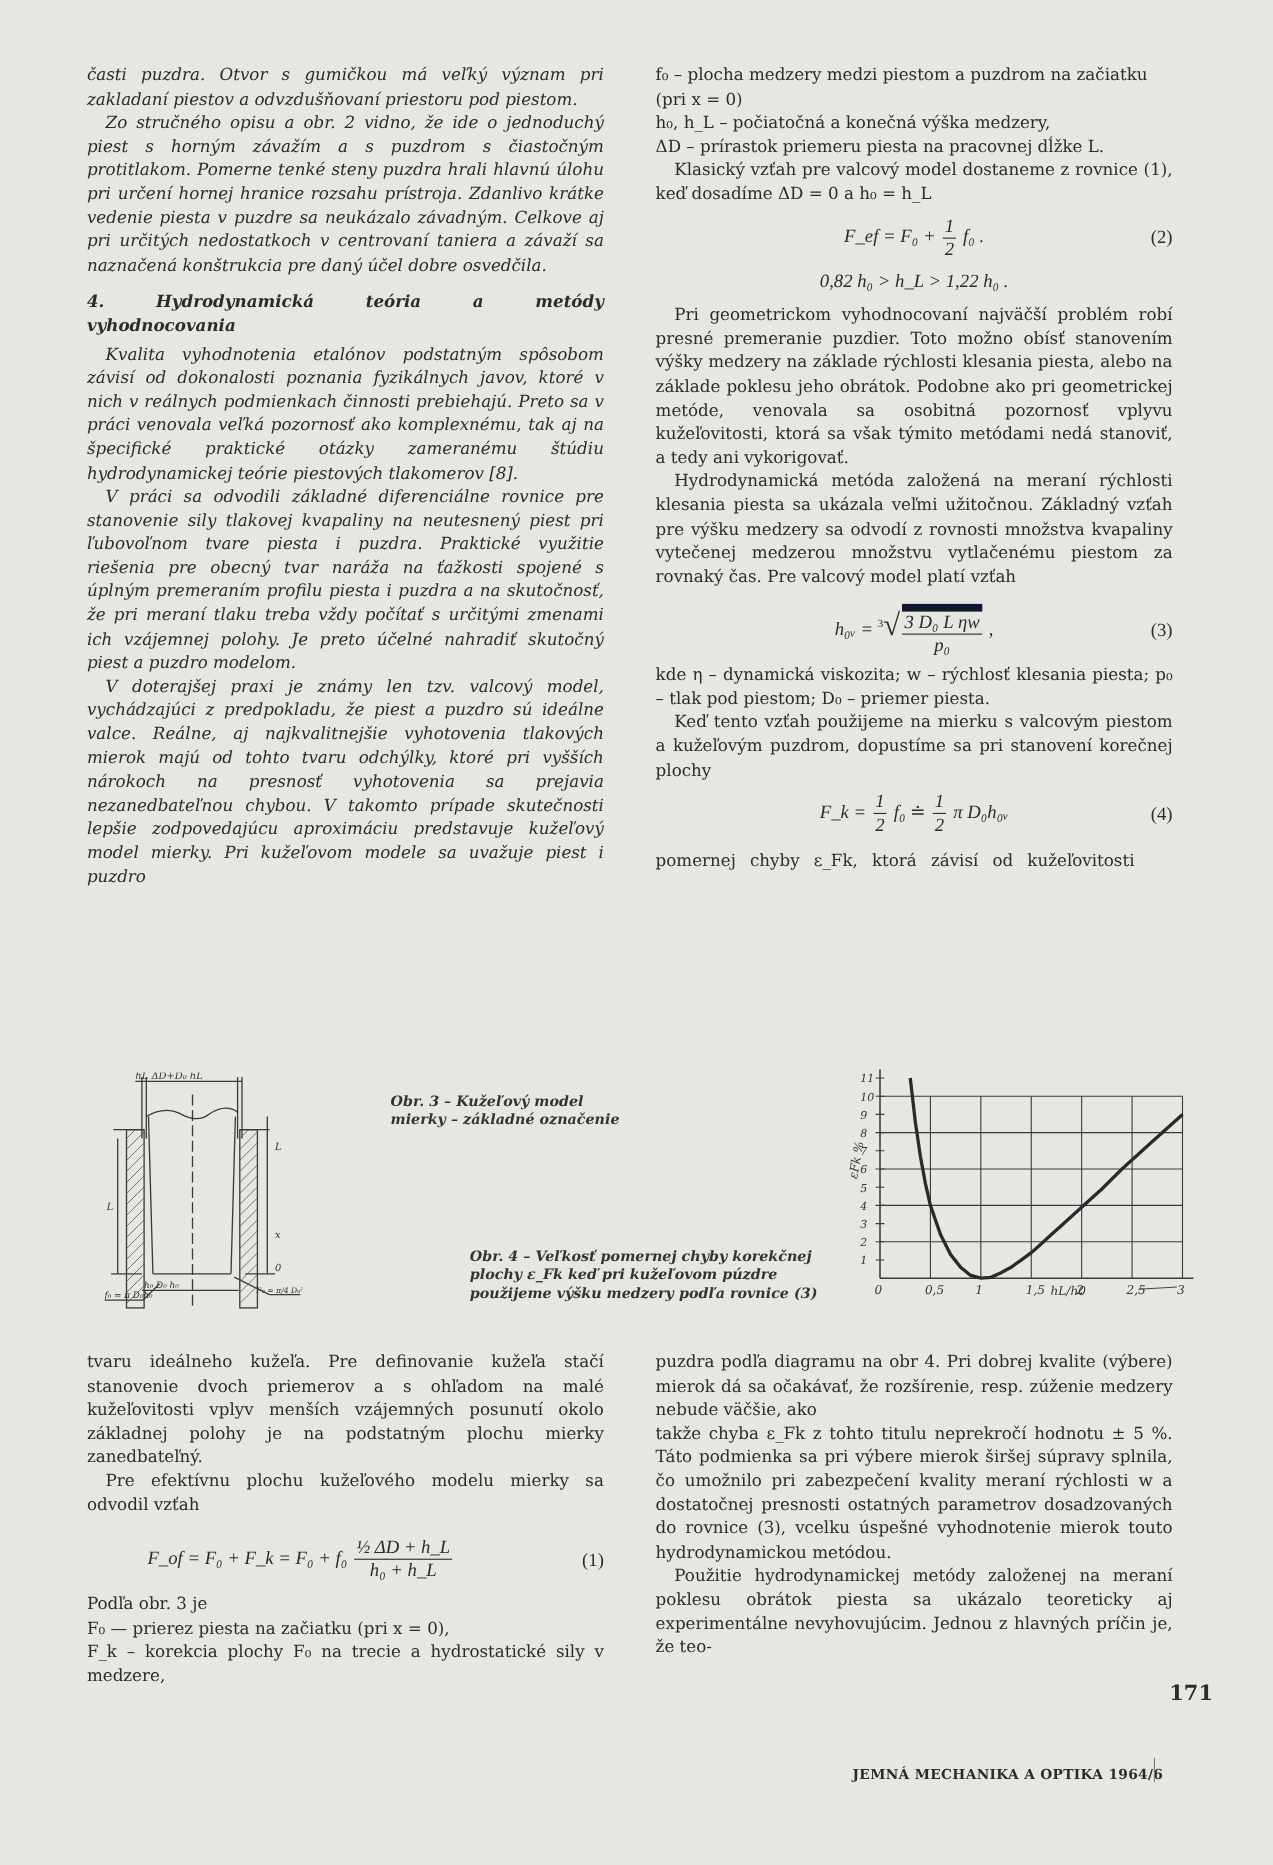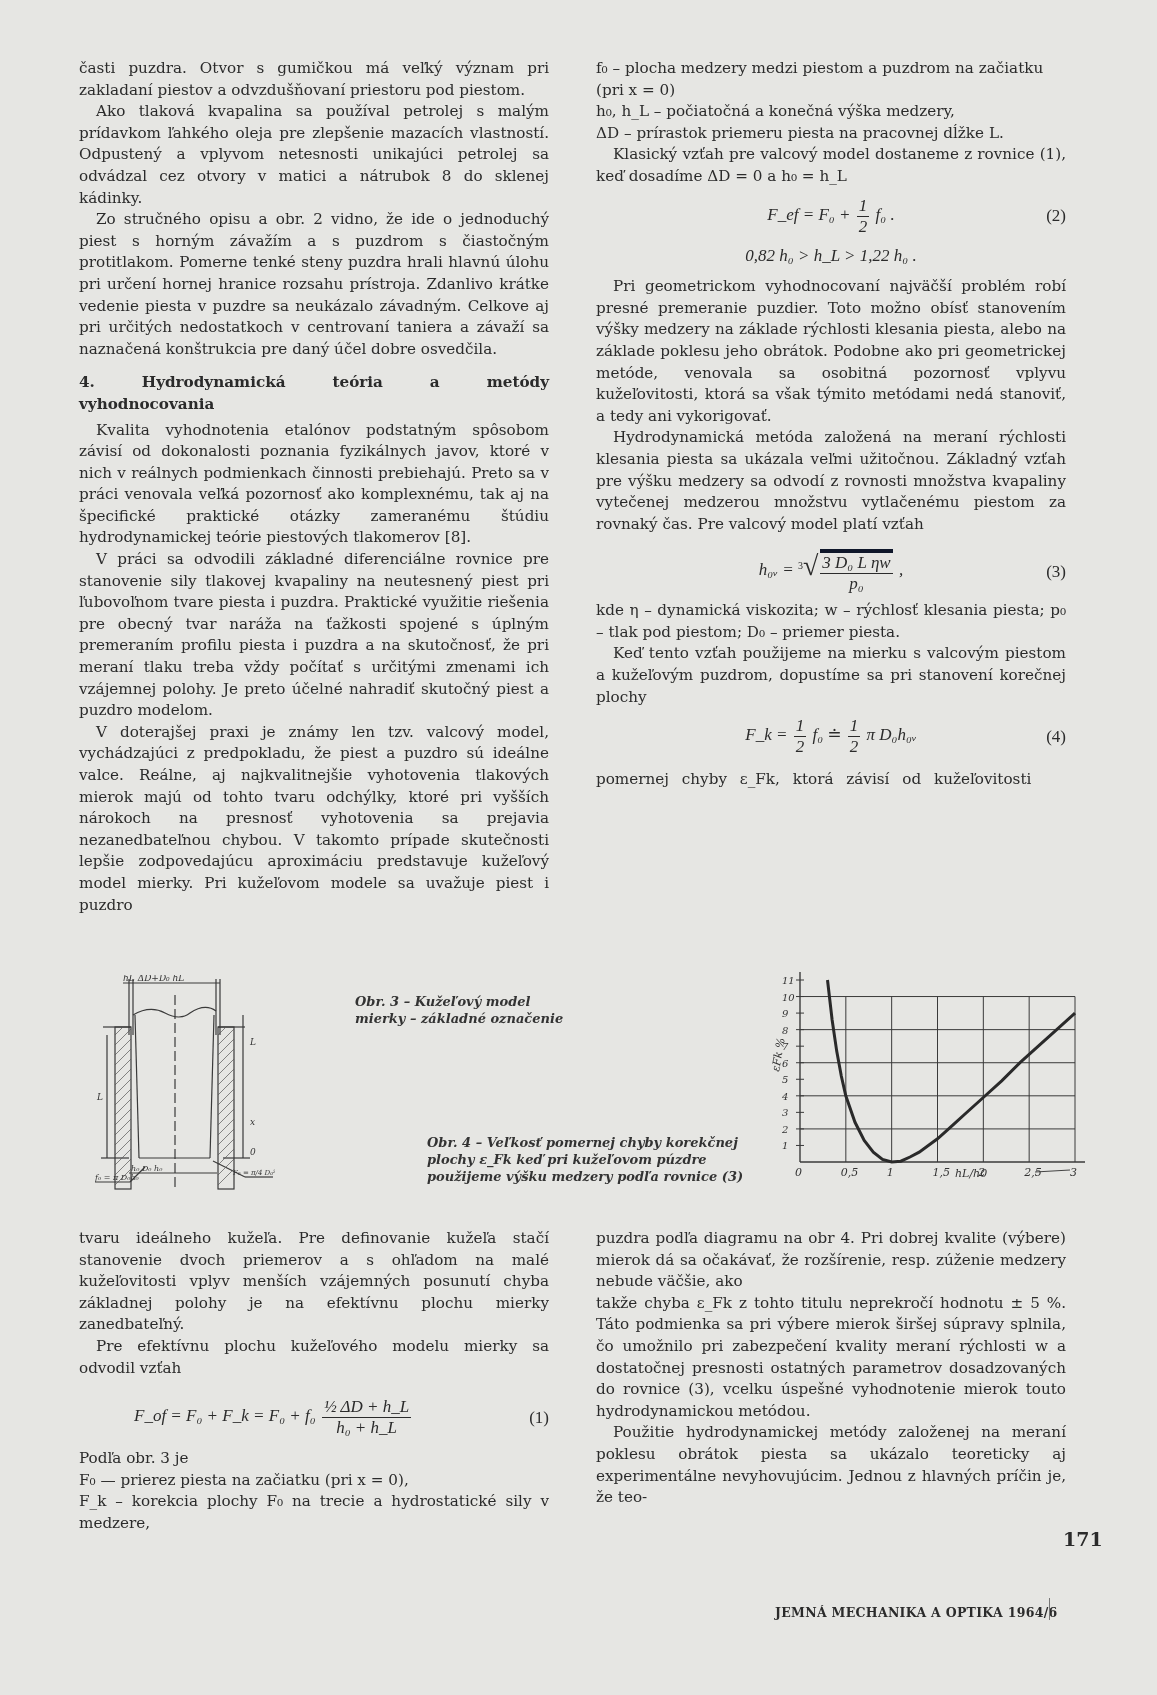--- a/index.html
+++ b/index.html
@@ -13,21 +13,21 @@
   }
   .col {
     position: absolute;
     width: 470px;
     font-size: 15.2px;
     line-height: 21.6px;
     text-align: justify;
   }
   .col p { margin: 0; }
   .col p.ind { text-indent: 17px; }
-  #col-left-top { left: 79px; top: 58px; }
+  #col-left-top { left: 79px; top: 58px; font-style: italic; }
   #col-right-top { left: 596px; top: 58px; }
   #col-left-bottom { left: 79px; top: 1228px; }
   #col-right-bottom { left: 596px; top: 1228px; }
   .heading { font-weight: bold; margin: 12px 0 4px 0 !important; word-spacing: 6px; }
   .eq {
     text-align: center; font-style: italic; position: relative;
     margin: 8px 0; font-family: "Liberation Serif", "DejaVu Serif", serif; font-size: 17px;
   }
   .eq .num { position: absolute; right: 0; top: 50%; transform: translateY(-50%); font-style: normal; }
   .frac { display: inline-block; vertical-align: middle; text-align: center; margin: 0 2px; }
@@ -46,21 +46,20 @@
     font-size: 12.5px; font-weight: bold; letter-spacing: 0.3px;
   }
   .pagenum { position: absolute; left: 1063px; top: 1528px; font-size: 19px; font-weight: bold; }
   .footer-rule { position: absolute; left: 1049px; top: 1598px; width: 1px; height: 22px; background: #777; }
 </style>
 </head>
 <body>
 
 <div class="col" id="col-left-top">
   <p>časti puzdra. Otvor s gumičkou má veľký význam pri zakladaní piestov a odvzdušňovaní priestoru pod piestom.</p>
-  <p class="ind">Ako tlaková kvapalina sa používal petrolej s malým prídavkom ľahkého oleja pre zlepšenie mazacích vlastností. Odpustený a vplyvom netesnosti unikajúci petrolej sa odvádzal cez otvory v matici a nátrubok 8 do sklenej kádinky.</p>
   <p class="ind">Zo stručného opisu a obr. 2 vidno, že ide o jednoduchý piest s horným závažím a s puzdrom s čiastočným protitlakom. Pomerne tenké steny puzdra hrali hlavnú úlohu pri určení hornej hranice rozsahu prístroja. Zdanlivo krátke vedenie piesta v puzdre sa neukázalo závadným. Celkove aj pri určitých nedostatkoch v centrovaní taniera a závaží sa naznačená konštrukcia pre daný účel dobre osvedčila.</p>
   <p class="heading">4. Hydrodynamická teória a metódy vyhodnocovania</p>
   <p class="ind">Kvalita vyhodnotenia etalónov podstatným spôsobom závisí od dokonalosti poznania fyzikálnych javov, ktoré v nich v reálnych podmienkach činnosti prebiehajú. Preto sa v práci venovala veľká pozornosť ako komplexnému, tak aj na špecifické praktické otázky zameranému štúdiu hydrodynamickej teórie piestových tlakomerov [8].</p>
   <p class="ind">V práci sa odvodili základné diferenciálne rovnice pre stanovenie sily tlakovej kvapaliny na neutesnený piest pri ľubovoľnom tvare piesta i puzdra. Praktické využitie riešenia pre obecný tvar naráža na ťažkosti spojené s úplným premeraním profilu piesta i puzdra a na skutočnosť, že pri meraní tlaku treba vždy počítať s určitými zmenami ich vzájemnej polohy. Je preto účelné nahradiť skutočný piest a puzdro modelom.</p>
   <p class="ind">V doterajšej praxi je známy len tzv. valcový model, vychádzajúci z predpokladu, že piest a puzdro sú ideálne valce. Reálne, aj najkvalitnejšie vyhotovenia tlakových mierok majú od tohto tvaru odchýlky, ktoré pri vyšších nárokoch na presnosť vyhotovenia sa prejavia nezanedbateľnou chybou. V takomto prípade skutečnosti lepšie zodpovedajúcu aproximáciu predstavuje kužeľový model mierky. Pri kužeľovom modele sa uvažuje piest i puzdro</p>
 </div>
 
 <div class="col" id="col-right-top">
   <p style="text-align:left">f₀ – plocha medzery medzi piestom a puzdrom na začiatku (pri x = 0)</p>
   <p>h₀, h_L – počiatočná a konečná výška medzery,</p>
@@ -70,21 +69,21 @@
     <span>F_ef = F₀ +</span>
     <span class="frac"><span class="top">1</span><span>2</span></span>
     <span>f₀ .</span>
     <span class="num">(2)</span>
   </div>
   <div class="eq" style="margin:2px 0 10px 0">0,82 h₀ &gt; h_L &gt; 1,22 h₀ .</div>
   <p class="ind">Pri geometrickom vyhodnocovaní najväčší problém robí presné premeranie puzdier. Toto možno obísť stanovením výšky medzery na základe rýchlosti klesania piesta, alebo na základe poklesu jeho obrátok. Podobne ako pri geometrickej metóde, venovala sa osobitná pozornosť vplyvu kužeľovitosti, ktorá sa však týmito metódami nedá stanoviť, a tedy ani vykorigovať.</p>
   <p class="ind">Hydrodynamická metóda založená na meraní rýchlosti klesania piesta sa ukázala veľmi užitočnou. Základný vzťah pre výšku medzery sa odvodí z rovnosti množstva kvapaliny vytečenej medzerou množstvu vytlačenému piestom za rovnaký čas. Pre valcový model platí vzťah</p>
   <div class="eq" style="margin:14px 0 6px 0">
     <span>h₀ᵥ =</span>
-    <sup style="font-size:10px;font-style:normal">3</sup><span style="font-style:normal;font-size:28px">√</span><span class="frac" style="border-top:4px solid #0f172a"><span class="top">3 D₀ L ηw</span><span>p₀</span></span>
+    <sup style="font-size:10px;font-style:normal">3</sup><span style="font-style:normal;font-size:28px">√</span><span class="frac" style="border-top:7px solid #0f172a"><span class="top">3 D₀ L ηw</span><span>p₀</span></span>
     <span>,</span>
     <span class="num">(3)</span>
   </div>
   <p>kde η – dynamická viskozita; w – rýchlosť klesania piesta; p₀ – tlak pod piestom; D₀ – priemer piesta.</p>
   <p class="ind">Keď tento vzťah použijeme na mierku s valcovým piestom a kužeľovým puzdrom, dopustíme sa pri stanovení korečnej plochy</p>
   <div class="eq">
     <span>F_k =</span>
     <span class="frac"><span class="top">1</span><span>2</span></span>
     <span>f₀ ≐</span>
     <span class="frac"><span class="top">1</span><span>2</span></span>
@@ -186,21 +185,21 @@
       <text x="12" y="38.54545454545456" font-size="10" font-style="italic" font-family="DejaVu Serif, serif" fill="#333">10</text>
       <text x="12" y="22" font-size="10" font-style="italic" font-family="DejaVu Serif, serif" fill="#333">11</text>
     </g>
   <path id="chart-curve" fill="none" stroke="#2a2a2a" stroke-width="3" d="M57.5 18.0 L62.1 57.7 L66.7 89.1 L71.3 114.0 L75.8 133.8 L85.0 160.3 L94.2 178.5 L103.3 190.1 L112.5 197.5 L121.7 200.0 L130.8 199.2 L140.0 195.0 L149.2 190.1 L158.3 183.5 L167.5 176.8 L176.7 168.6 L185.8 160.3 L195.0 152.0 L213.3 135.5 L231.7 118.9 L250.0 100.7 L268.3 84.2 L286.7 67.6 L305.0 51.1"></path>
   <text id="chart-ylabel" font-family="DejaVu Serif, serif" font-style="italic" font-size="11" fill="#333" transform="translate(9,110) rotate(-80)">εFk %</text>
   <text id="chart-xlabel" font-family="DejaVu Serif, serif" font-style="italic" font-size="11" fill="#333" x="185" y="215">hL/h0</text>
   <line x1="265" y1="210" x2="300" y2="208" stroke="#444" stroke-width="1"></line>
 </svg>
 
 <div class="col" id="col-left-bottom">
-  <p>tvaru ideálneho kužeľa. Pre definovanie kužeľa stačí stanovenie dvoch priemerov a s ohľadom na malé kužeľovitosti vplyv menších vzájemných posunutí chyba základnej polohy je na efektívnu plochu mierky zanedbateľný.</p>
+  <p>tvaru ideálneho kužeľa. Pre definovanie kužeľa stačí stanovenie dvoch priemerov a s ohľadom na malé kužeľovitosti vplyv menších vzájemných posunutí okolo základnej polohy je na podstatným plochu mierky zanedbateľný.</p>
   <p class="ind">Pre efektívnu plochu kužeľového modelu mierky sa odvodil vzťah</p>
   <div class="eq" style="margin:18px 0 10px 55px;text-align:left">
     <span>F_of = F₀ + F_k = F₀ + f₀</span>
     <span class="frac"><span class="top">½ ΔD + h_L</span><span>h₀ + h_L</span></span>
     <span class="num">(1)</span>
   </div>
   <p>Podľa obr. 3 je</p>
   <p>F₀ — prierez piesta na začiatku (pri x = 0),</p>
   <p>F_k – korekcia plochy F₀ na trecie a hydrostatické sily v medzere,</p>
 </div>

